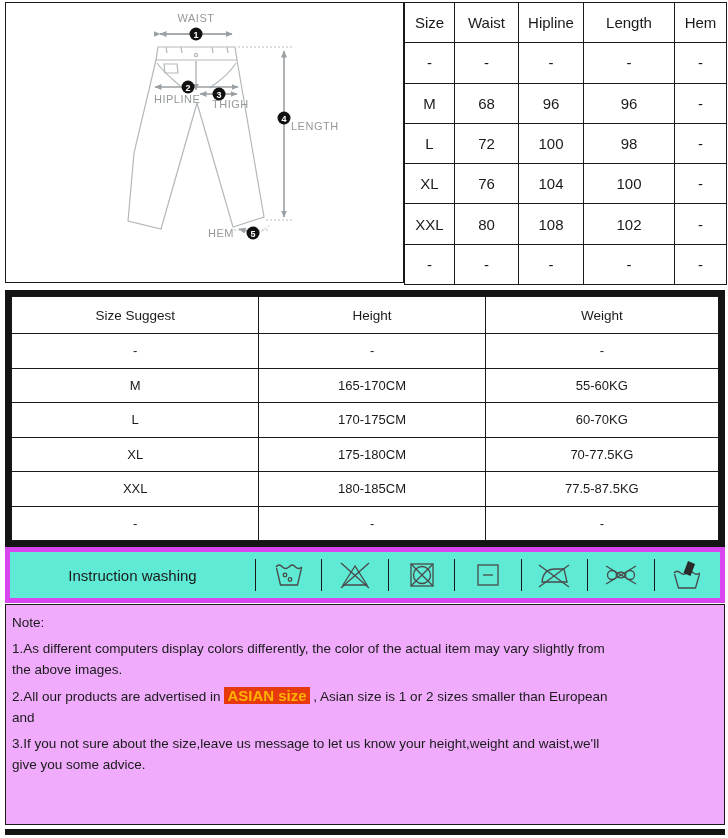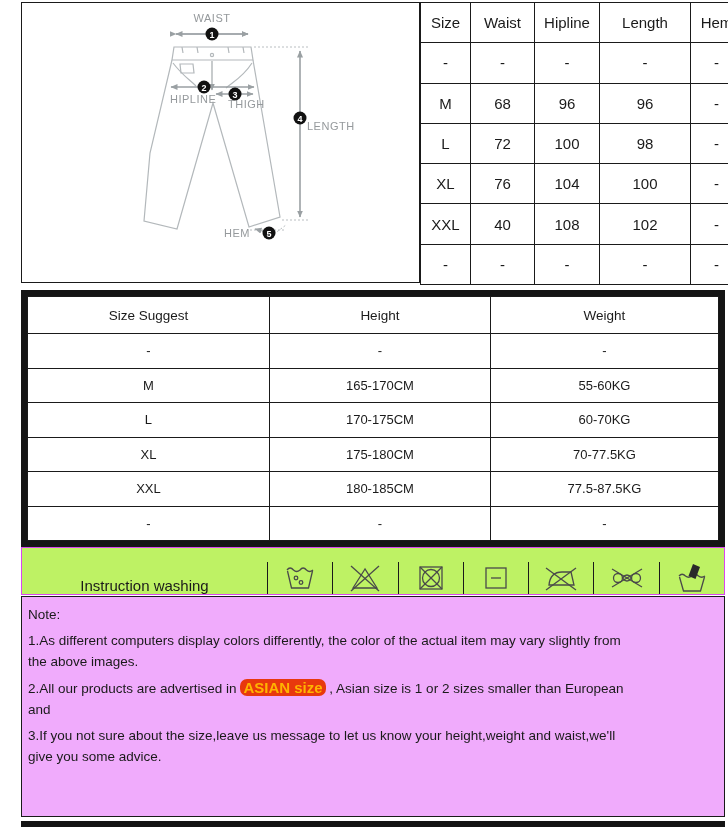--- a/index.html
+++ b/index.html
@@ -1,21 +1,21 @@
 <!DOCTYPE html>
 <html><head>
 <meta charset="utf-8">
 <style>
   html,body{margin:0;padding:0;background:#fff;}
   body{
     width:728px;height:838px;
     font-family:"Liberation Sans","DejaVu Sans",sans-serif;
     color:#1a1a1a;position:relative;overflow:hidden;
   }
-  .page{padding:2px 3px 0 21px;}
+  .page{padding:2px 3px 0 5px;}
 
   
   .top{display:flex;align-items:stretch;}
   .diagram-box{
     width:399px;height:281px;border:1px solid #1a1a1a;
     box-sizing:border-box;background:#fff;flex:none;
   }
   table{border-collapse:collapse;}
   .size-table{width:322px;table-layout:fixed;flex:none;}
   .size-table td{
@@ -32,22 +32,22 @@
   .suggest-table td{
     border:1px solid #1a1a1a;text-align:center;vertical-align:middle;
     font-size:13px;height:33.5px;padding:0;background:#fff;
   }
   .suggest-table tr.hdr td{height:36px;font-size:13.5px;}
   .suggest-table col.s0{width:35%}.suggest-table col.s1{width:32%}
   .suggest-table col.s2{width:33%}
 
   
   .washing{
-    display:flex;border:1px solid #d946ef;height:46px;
-    align-items:flex-end;background:#bef264;
+    display:flex;border:5px solid #d946ef;height:46px;
+    align-items:center;background:#5eead4;
   }
   .washing-label{
     width:245px;flex:none;display:flex;align-items:center;justify-content:center;
     font-size:15px;
   }
   .wash-cell{
     flex:1;border-left:1px solid #1a1a1a;
     display:flex;align-items:center;justify-content:center;
   }
   .wash-cell svg{display:block;}
@@ -180,21 +180,21 @@
       </tr>
       <tr>
         <td>XL</td>
         <td>76</td>
         <td>104</td>
         <td>100</td>
         <td>-</td>
       </tr>
       <tr>
         <td>XXL</td>
-        <td>40</td>
+        <td>80</td>
         <td>108</td>
         <td>102</td>
         <td>-</td>
       </tr>
       <tr>
         <td>-</td>
         <td>-</td>
         <td>-</td>
         <td>-</td>
         <td>-</td>
@@ -309,21 +309,21 @@
     </div>
   </div>
 
   <div class="note-box">
     <div class="item">Note:</div>
     <div class="item">
       <div>1.As different computers display colors differently, the color of the actual item may vary slightly from</div>
       <div>the above images.</div>
     </div>
     <div class="item">
-      <div><span>2.All our products are advertised in </span><span class="hl" id="asian-hl" style="background: rgb(232, 56, 13); color: rgb(255, 180, 0); border-radius: 7px;">ASIAN size</span><span> , Asian size is 1 or 2 sizes smaller than European</span></div>
+      <div><span>2.All our products are advertised in </span><span class="hl" id="asian-hl" style="background: rgb(232, 56, 13); color: rgb(255, 180, 0);">ASIAN size</span><span> , Asian size is 1 or 2 sizes smaller than European</span></div>
       <div>and</div>
     </div>
     <div class="item">
       <div>3.If you not sure about the size,leave us message to let us know your height,weight and waist,we'll</div>
       <div>give you some advice.</div>
     </div>
   </div>
 
   <div class="bottom-bar"></div>
 

